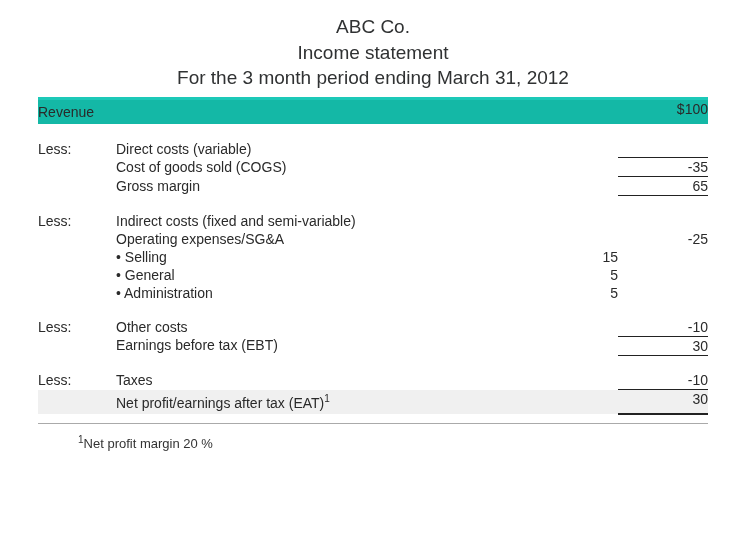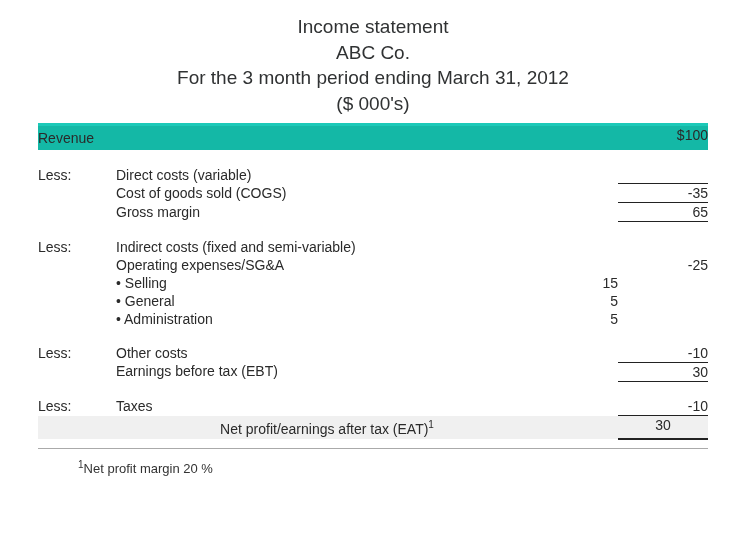--- a/index.html
+++ b/index.html
@@ -22,32 +22,31 @@
   .col-sub   { width: 80px; text-align: right; padding-right: 20px; }
   .col-val   { width: 90px; text-align: right; padding-right: 6px; }
   .row-rev td { background: #14b8a6; }
   .row-rev .col-label { font-size: 14px; padding-top:4px; padding-bottom:4px;}
   .indent2 { padding-left: 30px; margin-top: 32px; }
   .bullet::before { content: "• "; }
   .under-t { border-top: 1px solid #222; }
   .under-b { border-bottom: 1px solid #222; }
   .bold-bottom { border-bottom: 2px solid #222; }
   .spacer td { height: 16px; }
-  .row-net td { background: #f0f0f0; text-align: center; }
+  .row-net td { background: #f0f0f0; }
   .footnote { font-size: 13px; color: #333; padding-left: 40px; }
   sup { font-size: 10px; }
 </style>
 </head>
 <body>
 
 <div class="header">
+  <div>ABC Co.</div>
   <div>Income statement</div>
-  <div>ABC Co.</div>
   <div>For the 3 month period ending March 31, 2012</div>
-  <div>($ 000's)</div>
 </div>
 <div class="rule-top"></div>
 
 <table class="table">
   <tbody>
       <tr class="row-rev">
     <td class="col-label">Revenue</td>
     <td class="col-desc"></td>
     <td class="col-sub"></td>
     <td class="col-val">$100</td>

